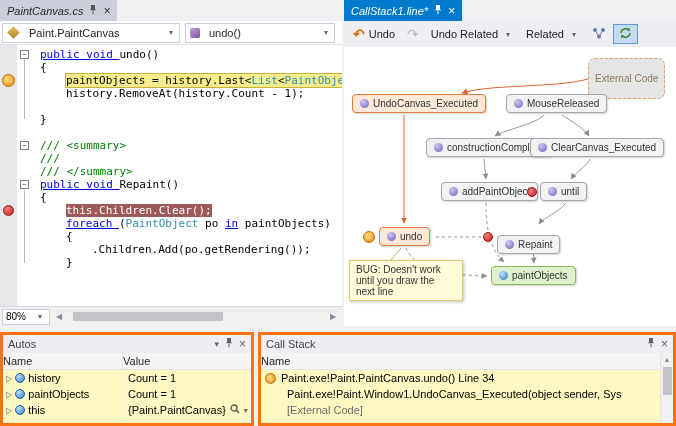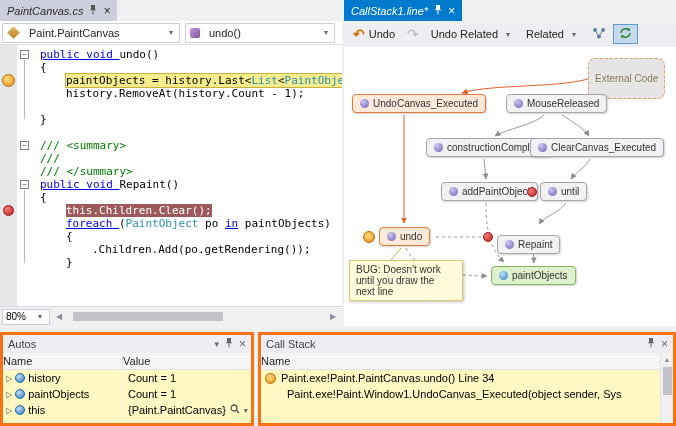--- a/index.html
+++ b/index.html
@@ -321,19 +321,22 @@
     <div class="ghead">
       <div class="hc">Name</div>
     </div>
     <div class="csrow">
       <span class="cs-cur">→</span>
       <span>Paint.exe!Paint.PaintCanvas.undo() Line 34</span>
     </div>
     <div class="csrow indent">
       <span>Paint.exe!Paint.Window1.UndoCanvas_Executed(object sender, Sys</span>
     </div>
+    <div class="csrow indent">
+      <span class="cs-gray">[External Code]</span>
+    </div>
     <div class="vscroll">
       <span class="up">▲</span>
       <span class="vthumb"></span>
     </div>
   </div>
 
 </div>
 
 </body></html>

